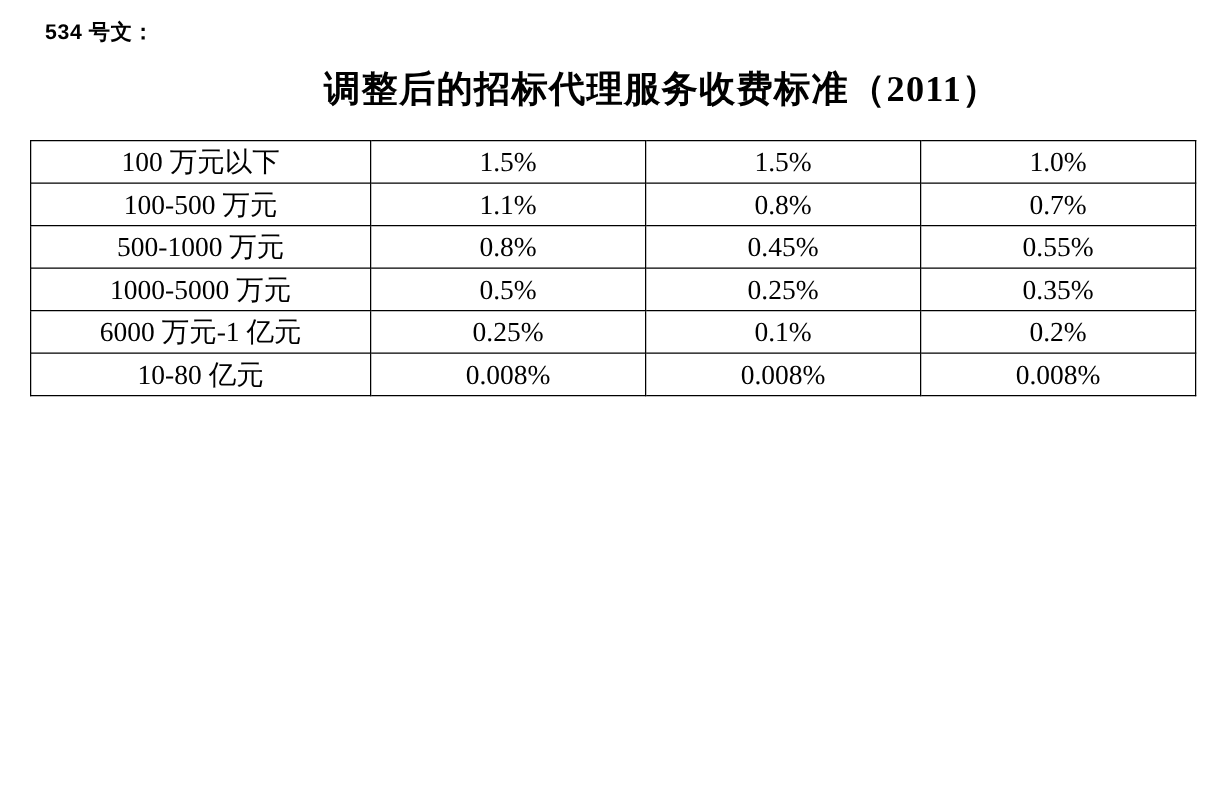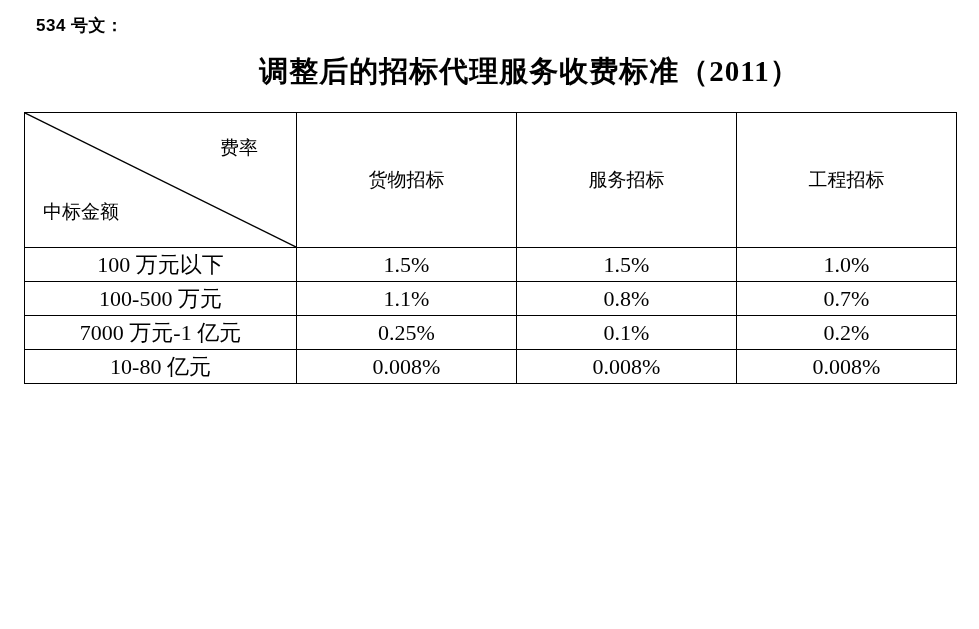--- a/index.html
+++ b/index.html
@@ -114,47 +114,47 @@
 
   <div class="table-wrap">
     <table class="fee-table">
       <colgroup>
         <col class="c1">
           <col class="c2">
           <col class="c3">
           <col class="c4">
       </colgroup>
       <tbody>
-        <tr>
-          <td class="head corner">
-            <svg class="diag" viewBox="0 0 272 134" preserveAspectRatio="none">
-              <line x1="0" y1="0" x2="272" y2="134" stroke="#000000" stroke-width="1.4"></line>
-            </svg>
-            <span class="lbl-rate">费率</span>
-            <span class="lbl-amount">中标金额</span>
-          </td>
-          <td class="head">货物招标</td>
-          <td class="head">服务招标</td>
-          <td class="head">工程招标</td>
-        </tr>
 
         <tr>
           <td class="rowlabel">100 万元以下</td>
           <td>1.5%</td>
           <td>1.5%</td>
           <td>1.0%</td>
         </tr>
         <tr>
           <td class="rowlabel">100-500 万元</td>
           <td>1.1%</td>
           <td>0.8%</td>
           <td>0.7%</td>
         </tr>
         <tr>
-          <td class="rowlabel">7000 万元-1 亿元</td>
+          <td class="rowlabel">500-1000 万元</td>
+          <td>0.8%</td>
+          <td>0.45%</td>
+          <td>0.55%</td>
+        </tr>
+        <tr>
+          <td class="rowlabel">1000-5000 万元</td>
+          <td>0.5%</td>
+          <td>0.25%</td>
+          <td>0.35%</td>
+        </tr>
+        <tr>
+          <td class="rowlabel">6000 万元-1 亿元</td>
           <td>0.25%</td>
           <td>0.1%</td>
           <td>0.2%</td>
         </tr>
         <tr>
           <td class="rowlabel">10-80 亿元</td>
           <td>0.008%</td>
           <td>0.008%</td>
           <td>0.008%</td>
         </tr>

